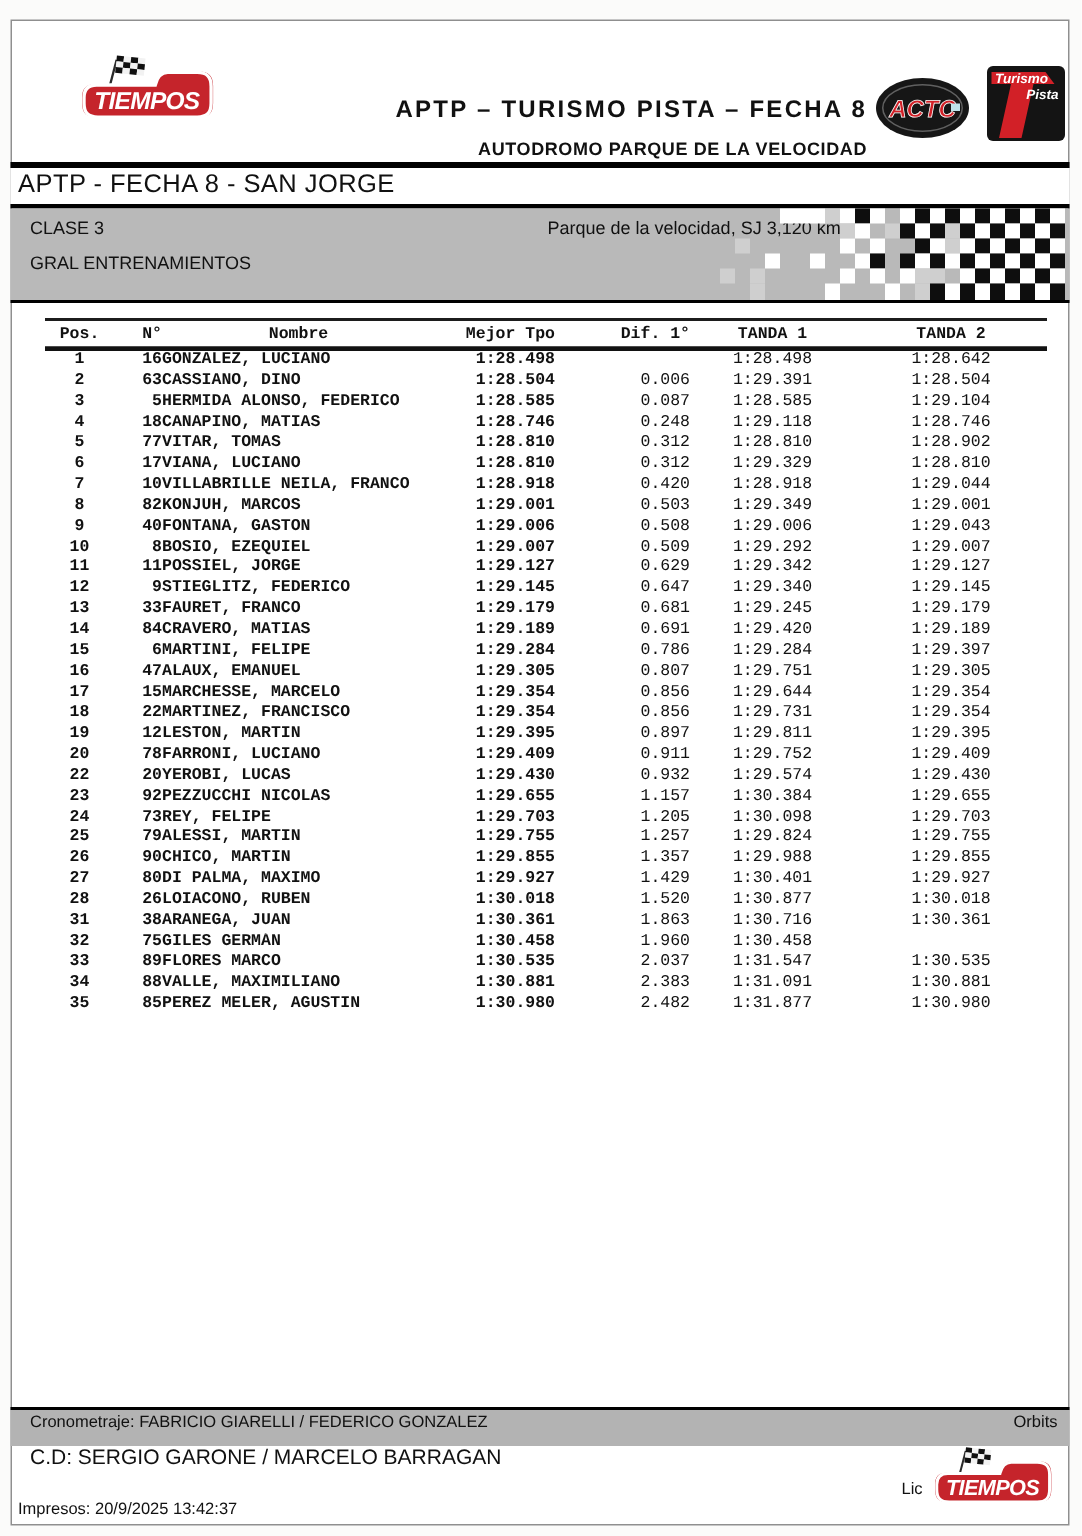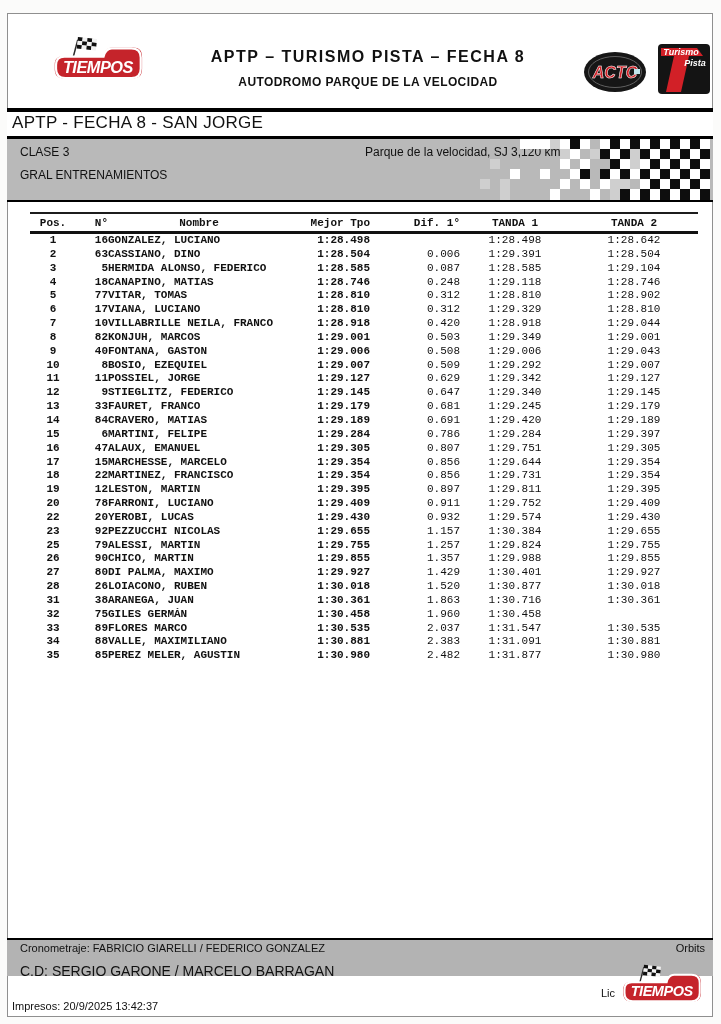--- a/index.html
+++ b/index.html
@@ -7,21 +7,21 @@
     width:721px;height:1024px;position:relative;
     background:#fbfbfa;color:#111;
     font-family:"Liberation Sans", sans-serif;
     overflow:hidden;
   }
   .doc-border{position:absolute;left:7px;top:13px;width:704px;height:1002px;border:1px solid #8f8f8f;background:#fff;}
 
   
   .header-box{position:absolute;left:8px;top:14px;width:704px;height:94px;}
   .tiempos-logo{position:absolute;left:40px;top:22px;}
-  .title-block{position:absolute;left:150px;top:34px;width:420px;text-align:center;}
+  .title-block{position:absolute;left:150px;top:51px;width:420px;text-align:right;}
   .title{font-size:16px;font-weight:bold;letter-spacing:1.5px;white-space:nowrap;}
   .venue{font-size:12px;font-weight:bold;margin-top:9px;letter-spacing:.4px;}
   .dates{font-size:11px;font-weight:bold;margin-top:7px;letter-spacing:.3px;}
   .actc-logo{position:absolute;left:574px;top:36px;}
   .tp-logo{position:absolute;left:648px;top:26px;}
 
   
   .bar1{position:absolute;left:7px;top:108px;width:706px;height:4px;background:#000;}
   .event-band{position:absolute;left:7px;top:112px;width:706px;height:24px;background:#fff;}
   .event-title{position:absolute;left:5px;top:1px;font-size:17px;letter-spacing:.3px;}
@@ -46,21 +46,21 @@
   .c1{text-align:right;font-weight:bold;padding-right:5px;}
   .c2{text-align:left;font-weight:bold;padding-left:9px;}
   .c3{text-align:right;font-weight:bold;padding-right:9px;}
   .c4{text-align:right;padding-right:10px;font-weight:normal;}
   .c5{text-align:center;font-weight:normal;}
   .c6{text-align:center;font-weight:normal;}
   th.c4,th.c5,th.c6{font-weight:bold;}
 
   
   .footer-line{position:absolute;left:7px;top:938px;width:706px;height:2px;background:#000;}
-  .footer-gray{position:absolute;left:7px;top:940px;width:706px;height:36px;background:#b3b3b3;}
+  .footer-gray{position:absolute;left:7px;top:940px;width:706px;height:24px;background:#b3b3b3;}
   .timekeeping{position:absolute;left:13px;top:2px;font-size:11px;}
   .orbits{position:absolute;right:8px;top:2px;font-size:11px;}
   .cd-line{position:absolute;left:20px;top:963px;font-size:14px;}
   .lic-label{position:absolute;left:601px;top:987px;font-size:11px;}
   .tiempos-small{position:absolute;left:617px;top:964px;}
   .printed{position:absolute;left:12px;top:1000px;font-size:11px;}
 </style>
 </head>
 <body>
 
@@ -503,20 +503,29 @@
       <tr>
         <td class="c0">23</td>
         <td class="c1">92</td>
         <td class="c2">PEZZUCCHI NICOLAS</td>
         <td class="c3">1:29.655</td>
         <td class="c4">1.157</td>
         <td class="c5">1:30.384</td>
         <td class="c6">1:29.655</td>
       </tr>
       <tr>
+        <td class="c0">24</td>
+        <td class="c1">73</td>
+        <td class="c2">REY, FELIPE</td>
+        <td class="c3">1:29.703</td>
+        <td class="c4">1.205</td>
+        <td class="c5">1:30.098</td>
+        <td class="c6">1:29.703</td>
+      </tr>
+      <tr>
         <td class="c0">25</td>
         <td class="c1">79</td>
         <td class="c2">ALESSI, MARTIN</td>
         <td class="c3">1:29.755</td>
         <td class="c4">1.257</td>
         <td class="c5">1:29.824</td>
         <td class="c6">1:29.755</td>
       </tr>
       <tr>
         <td class="c0">26</td>

